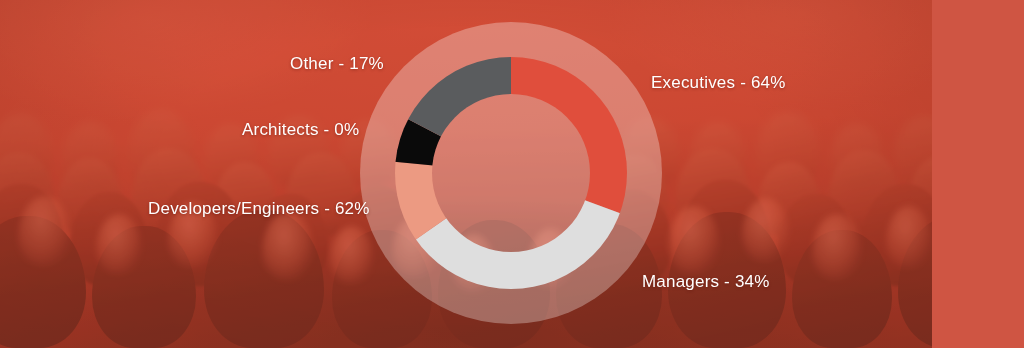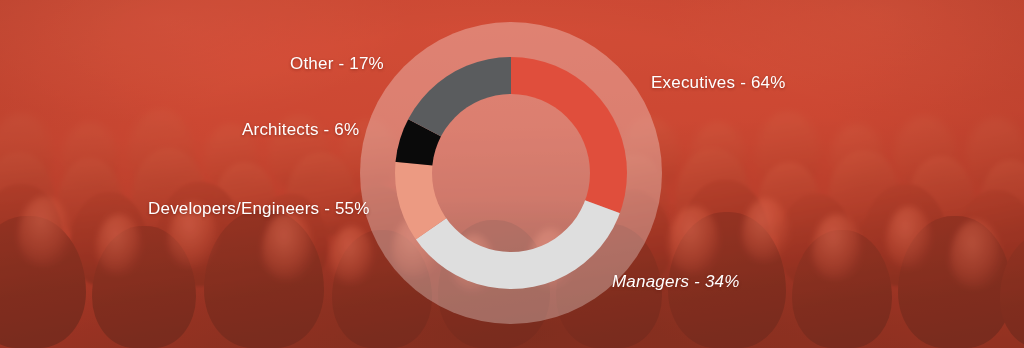--- a/index.html
+++ b/index.html
@@ -2,21 +2,21 @@
 <html><head>
 <meta charset="utf-8">
 <style>
   html,body{margin:0;padding:0;}
   body{
     width:1024px;height:348px;overflow:hidden;
     font-family:"Liberation Sans", sans-serif;
     background:#CF5543;
   }
   #stage{
-    position:relative;width:1024px;height:348px;overflow:hidden;
+    position:relative;width:932px;height:348px;overflow:hidden;
     background:#CF5543;
   }
 
   
   .photo{position:absolute;inset:0;overflow:hidden;}
 
   .photo .base{
     position:absolute;inset:0;
     background:
       radial-gradient(ellipse 60% 50% at 50% 95%, rgba(28,6,4,.80) 0%, rgba(40,10,6,.45) 45%, rgba(60,16,10,0) 78%),
@@ -76,21 +76,21 @@
     color:#FFFFFF;
     font-size:17px;
     letter-spacing:.2px;
     white-space:nowrap;
     text-shadow:0 1px 3px rgba(90,20,10,.45);
   }
   .lbl-other{left:290px;top:54px;}
   .lbl-arch{left:242px;top:120px;}
   .lbl-dev{left:148px;top:199px;}
   .lbl-exec{left:651px;top:73px;}
-  .lbl-mgr{left:612px;top:272px;font-style:italic;}
+  .lbl-mgr{left:642px;top:272px;}
 </style>
 </head>
 <body>
 
 <div id="stage">
 
   <div class="photo">
     <div class="base"></div>
 
     <div class="heads rowD">
@@ -186,21 +186,21 @@
           <path d="M 151 151 L 292.71244643669297 203.14002804877873 A 151 151 0 0 1 27.15706674306044 237.394026890273 Z" fill="#DEDEDE"></path>
           <path d="M 151 151 L 27.15706674306044 237.394026890273 A 151 151 0 0 1 0.6951740465560192 136.52729136944617 Z" fill="#EC9A82"></path>
           <path d="M 151 151 L 0.6951740465560192 136.52729136944617 A 151 151 0 0 1 17.18325953608661 81.0422986969008 Z" fill="#0A0A0A"></path>
           <path d="M 151 151 L 17.18325953608661 81.0422986969008 A 151 151 0 0 1 150.99999999999997 0 Z" fill="#5A5C5E"></path>
         </g>
     </svg>
   </div>
 
   <div class="label lbl-other">Other - 17%</div>
 
-  <div class="label lbl-arch">Architects - 6%</div>
-
-  <div class="label lbl-dev">Developers/Engineers - 55%</div>
+  <div class="label lbl-arch">Architects - 0%</div>
+
+  <div class="label lbl-dev">Developers/Engineers - 62%</div>
 
   <div class="label lbl-exec">Executives - 64%</div>
 
   <div class="label lbl-mgr">Managers - 34%</div>
 
 </div>
 
 </body></html>

